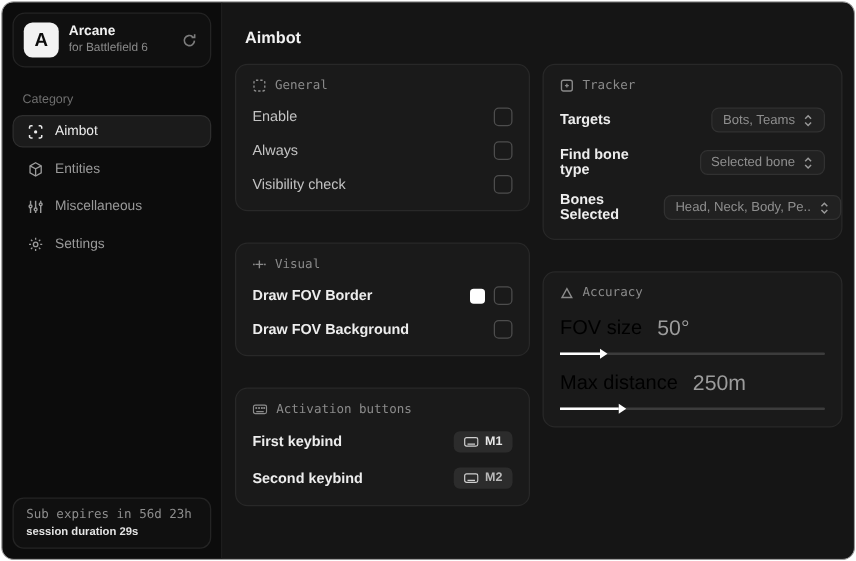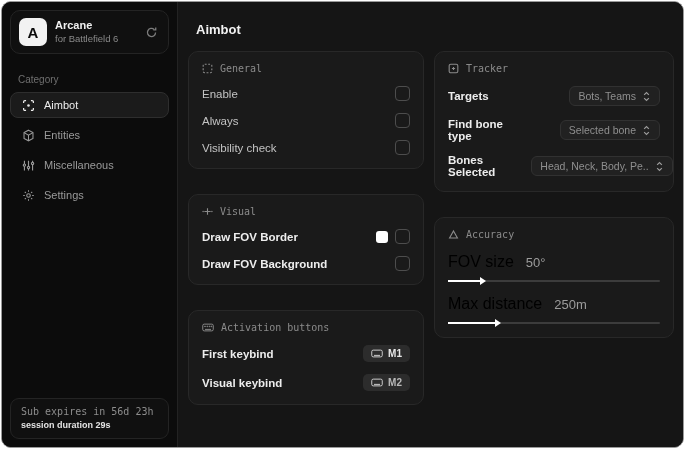--- a/index.html
+++ b/index.html
@@ -51,21 +51,21 @@
   .key-btn { display:flex; align-items:center; gap:5px; background:#2c2c2c; border-radius:5px;
     padding:3px 8px; color:#e8e8e8; font-size:10px; font-weight:bold; cursor:pointer; }
   .key-btn svg { color:#cfcfcf; }
   .key-btn.dim { color:#b9b9b9; }
   .dropdown { display:flex; align-items:center; gap:6px; background:#212121; border:1px solid #313131;
     border-radius:6px; padding:3px 8px; color:#8f8f8f; font-size:10.5px; cursor:pointer; white-space:nowrap;margin-left:36px; }
   .dropdown svg { color:#9a9a9a; flex:0 0 auto; }
   
   .slider-row { margin-top:13px; }
   .slider-top { display:flex; align-items:center; }
-  .slider-top .val { color:#9c9c9c; font-size:13px;padding-left:12px; }
+  .slider-top .val { color:#9c9c9c; font-size:17px;padding-left:12px; }
   .slider-track { position:relative; height:2px; background:#3c3c3c; border-radius:1px; margin-top:9px; cursor:pointer; }
   .slider-fill { position:absolute; left:0; top:0; height:2px; background:#ffffff; }
   .slider-fill::after { content:""; position:absolute; right:-6px; top:-3px;
     border-left:6px solid #ffffff; border-top:4px solid transparent; border-bottom:4px solid transparent; }
 </style>
 </head>
 <body>
 
 <div class="window">
 
@@ -202,21 +202,21 @@
             <span class="lbl strong">First keybind</span>
             <div class="key-btn">
               <svg width="12" height="9" viewBox="0 0 16 12" fill="none" stroke="currentColor" stroke-width="1.3">
                 <rect x="1" y="1.5" width="14" height="9" rx="2"></rect>
                   <path d="M4 8.5h8"></path>
               </svg>
               <span>M1</span>
             </div>
           </div>
           <div class="row">
-            <span class="lbl strong">Visual keybind</span>
+            <span class="lbl strong">Second keybind</span>
             <div class="key-btn dim">
               <svg width="12" height="9" viewBox="0 0 16 12" fill="none" stroke="currentColor" stroke-width="1.3">
                 <rect x="1" y="1.5" width="14" height="9" rx="2"></rect>
                   <path d="M4 8.5h8"></path>
               </svg>
               <span>M2</span>
             </div>
           </div>
         </div>
       </div>

